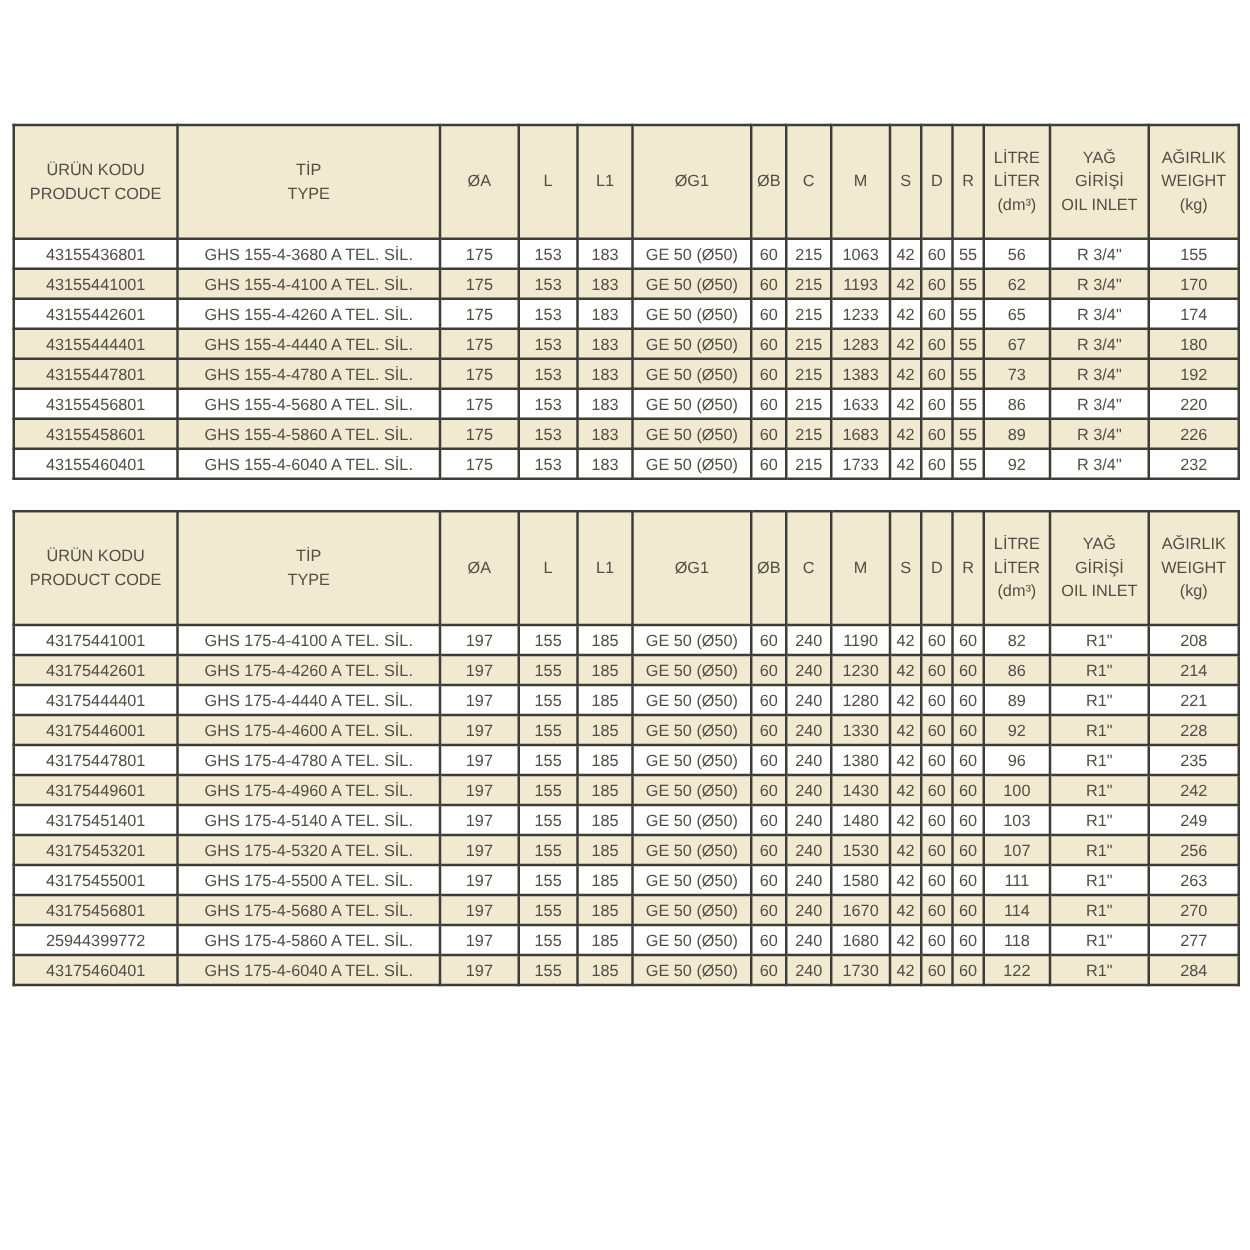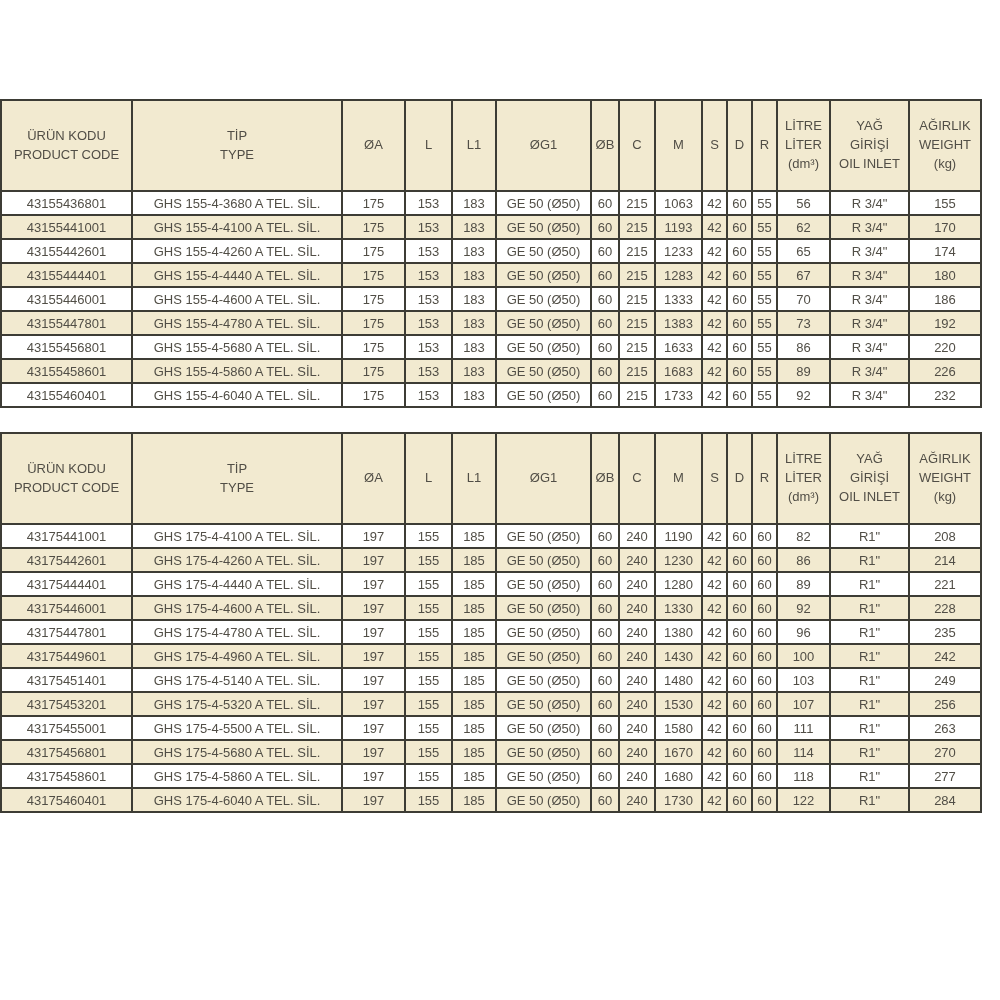--- a/index.html
+++ b/index.html
@@ -19,21 +19,21 @@
     color: var(--text-color);
   }
   .page {
     width: 1000px; height: 1000px;
     position: relative;
   }
   .spec-table {
     border-collapse: collapse;
     table-layout: fixed;
     width: 980px;
-    margin-left: 0;
+    margin-left: 10px;
   }
   .table-one { margin-top: 99px; }
   .table-two { margin-top: 24px; }
   .spec-table th, .spec-table td {
     border: 2px solid var(--border-color);
     text-align: center;
     vertical-align: middle;
     overflow: hidden;
     padding: 0 1px;
   }
@@ -180,37 +180,20 @@
           <td>60</td>
           <td>215</td>
           <td>1283</td>
           <td>42</td>
           <td>60</td>
           <td>55</td>
           <td>67</td>
           <td>R 3/4"</td>
           <td>180</td>
         </tr>
-        <tr>
-          <td>43155446001</td>
-          <td>GHS 155-4-4600 A TEL. SİL.</td>
-          <td>175</td>
-          <td>153</td>
-          <td>183</td>
-          <td>GE 50 (Ø50)</td>
-          <td>60</td>
-          <td>215</td>
-          <td>1333</td>
-          <td>42</td>
-          <td>60</td>
-          <td>55</td>
-          <td>70</td>
-          <td>R 3/4"</td>
-          <td>186</td>
-        </tr>
         <tr class="alt">
           <td>43155447801</td>
           <td>GHS 155-4-4780 A TEL. SİL.</td>
           <td>175</td>
           <td>153</td>
           <td>183</td>
           <td>GE 50 (Ø50)</td>
           <td>60</td>
           <td>215</td>
           <td>1383</td>
@@ -485,21 +468,21 @@
           <td>240</td>
           <td>1670</td>
           <td>42</td>
           <td>60</td>
           <td>60</td>
           <td>114</td>
           <td>R1"</td>
           <td>270</td>
         </tr>
         <tr>
-          <td>43175458601</td>
+          <td>25944399772</td>
           <td>GHS 175-4-5860 A TEL. SİL.</td>
           <td>197</td>
           <td>155</td>
           <td>185</td>
           <td>GE 50 (Ø50)</td>
           <td>60</td>
           <td>240</td>
           <td>1680</td>
           <td>42</td>
           <td>60</td>

